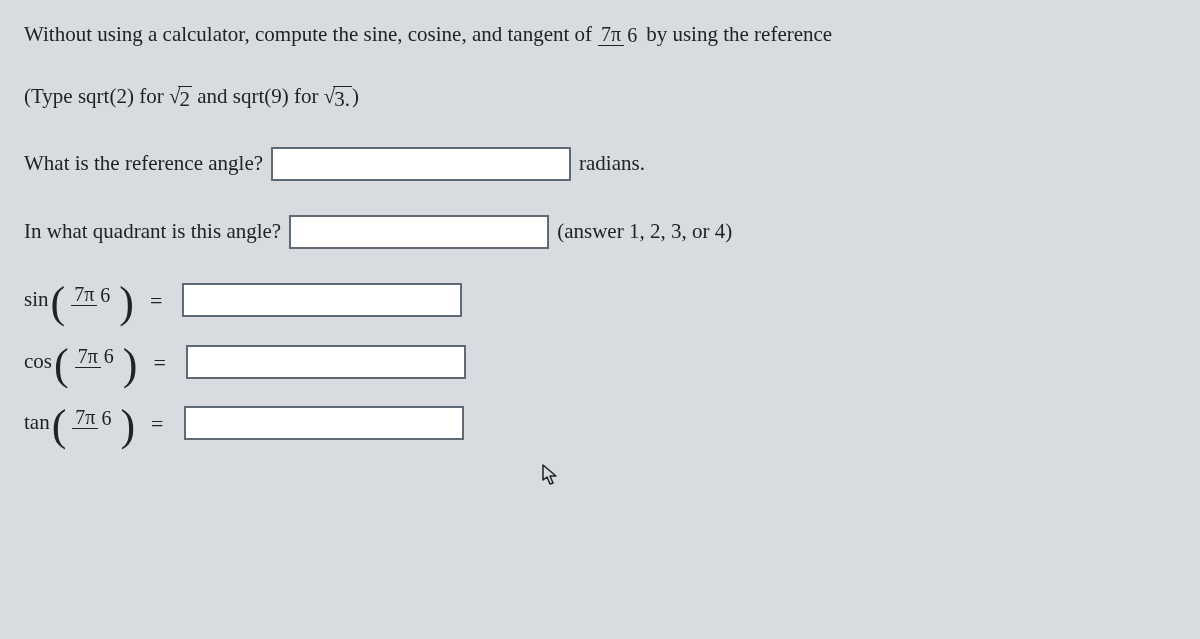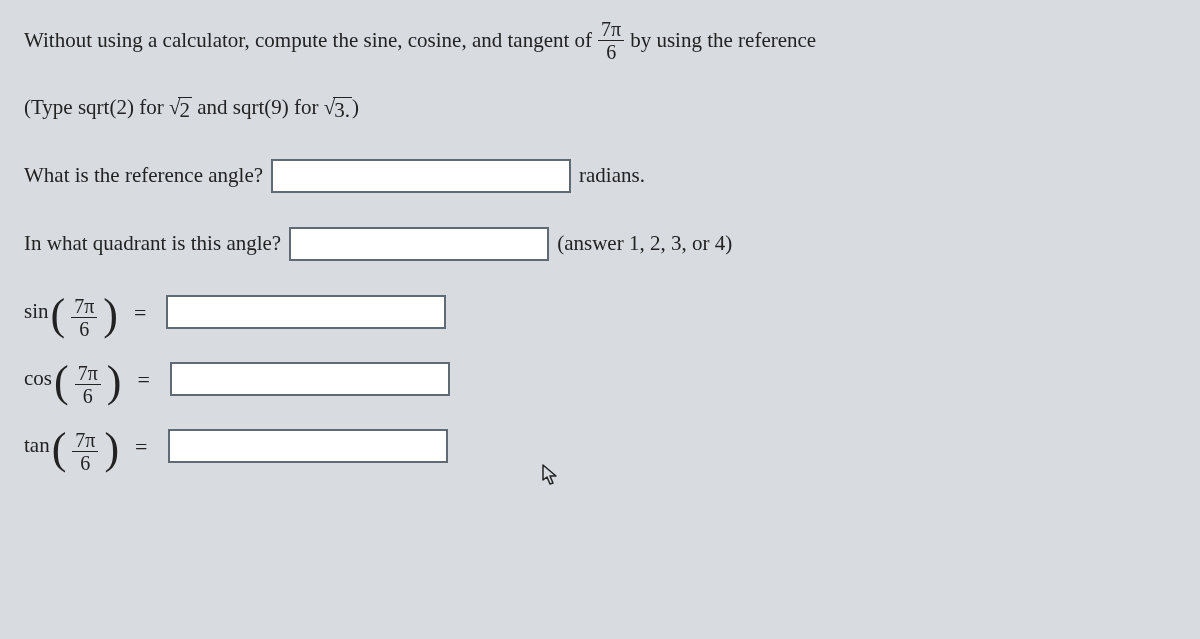--- a/index.html
+++ b/index.html
@@ -21,21 +21,21 @@
   .intro {
     margin-bottom: 28px;
   }
   .intro-line {
     display: flex;
     align-items: center;
     flex-wrap: wrap;
   }
   .frac {
     display: inline-flex;
-    flex-direction: column;
+    flex-direction: row;
     align-items: center;
     vertical-align: middle;
     margin: 0 6px;
     line-height: 1.1;
     font-size: 20px;
   }
   .frac .num {
     border-bottom: 1.5px solid #222;
     padding: 0 3px;
   }
@@ -57,21 +57,21 @@
     line-height: 1;
   }
   .sqrt .radicand {
     border-top: 1.5px solid #222;
     padding: 0 2px 0 1px;
     margin-left: -2px;
     line-height: 1.2;
   }
   .qline {
     display: flex;
-    align-items: flex-end;
+    align-items: flex-start;
     margin-bottom: 34px;
     font-size: 21px;
   }
   .input-box {
     background: #fff;
     border: 2px solid #5f6a74;
     height: 34px;
     box-sizing: border-box;
     padding: 0 6px;
     font-size: 18px;

